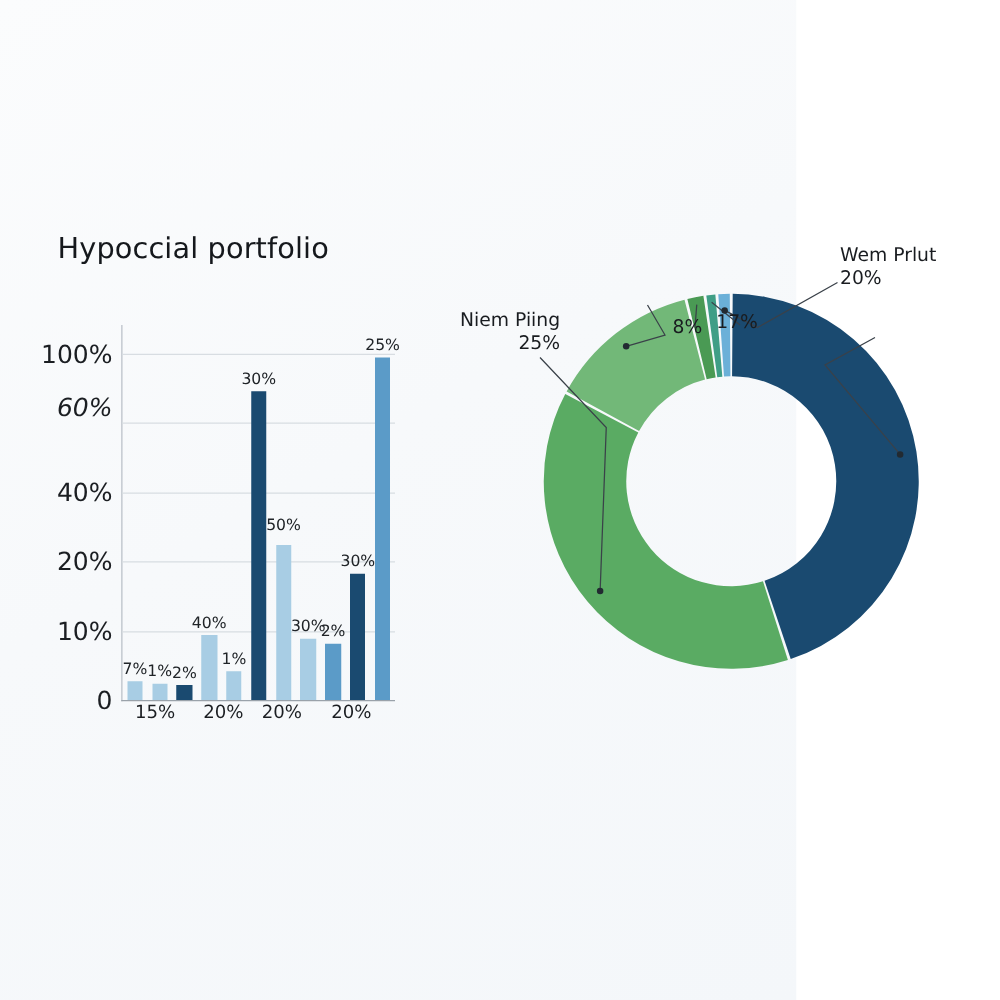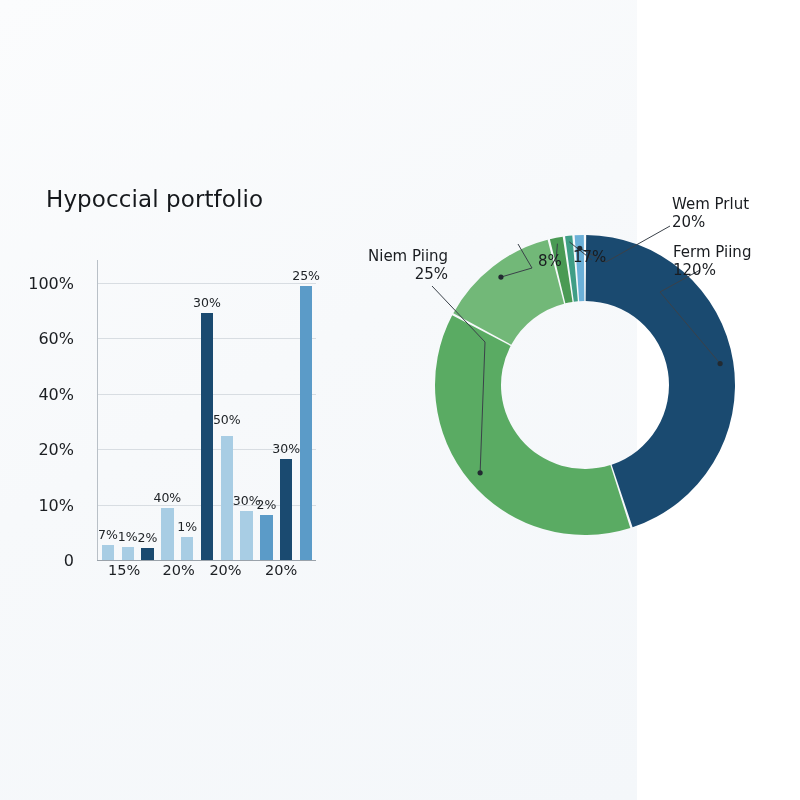--- a/index.html
+++ b/index.html
@@ -42,22 +42,22 @@
     width: 1px; height: 301px; background: #b9c0c7;
   }
   .axis-line-x {
     position: absolute; left: -1px; bottom: -1px;
     width: 219px; height: 1.5px; background: #9aa2aa;
   }
   .ytick {
     position: absolute;
     right: 100%;
     transform: translateY(-50%);
-    margin-right: 24px;
-    font-size: 16px;
+    margin-right: 8px;
+    font-size: 20px;
     color: #1b1e22;
     white-space: nowrap;
   }
   .bar {
     position: absolute;
     bottom: 0;
   }
   .bar-label {
     position: absolute;
     transform: translate(-50%, -100%);
@@ -110,21 +110,21 @@
           <div class="gridline" style="top: 189px;"></div>
           <div class="gridline" style="top: 133.5px;"></div>
           <div class="gridline" style="top: 78px;"></div>
           <div class="gridline" style="top: 22.5px;"></div>
         </div>
       <div id="yticks">
           <div class="ytick" style="top: 300px;">0</div>
           <div class="ytick" style="top: 244.5px;">10%</div>
           <div class="ytick" style="top: 189px;">20%</div>
           <div class="ytick" style="top: 133.5px;">40%</div>
-          <div class="ytick" style="top: 78px;">60%</div>
+          <div class="ytick" style="top: 66px; font-style: italic;">60%</div>
           <div class="ytick" style="top: 22.5px;">100%</div>
         </div>
       <div id="bars">
           <div class="bar" style="left: 3.76545px; width: 12.2873px; height: 14.7608px; background: rgb(168, 205, 228);"></div>
           <div class="bar" style="left: 23.5836px; width: 12.2873px; height: 12.9481px; background: rgb(168, 205, 228);"></div>
           <div class="bar" style="left: 43.4018px; width: 12.2873px; height: 11.6533px; background: rgb(26, 74, 112);"></div>
           <div class="bar" style="left: 63.22px; width: 12.2873px; height: 51.7925px; background: rgb(168, 205, 228);"></div>
           <div class="bar" style="left: 83.0382px; width: 12.2873px; height: 23.3066px; background: rgb(168, 205, 228);"></div>
           <div class="bar" style="left: 102.856px; width: 12.2873px; height: 247.309px; background: rgb(26, 74, 112);"></div>
           <div class="bar" style="left: 122.675px; width: 12.2873px; height: 124.302px; background: rgb(168, 205, 228);"></div>
@@ -186,23 +186,19 @@
       <span>Niem Piing</span>
       <span class="val">25%</span>
     </div>
 
 
     <div class="pie-label" style="left:262px; top:26px;margin-left:40px;">
       <span>Wem Prlut</span>
       <span class="val">20%</span>
     </div>
 
-    <div class="pie-label" style="left:303px; top:74px;">
-      <span>Ferm Piing</span>
-      <span class="val">120%</span>
-    </div>
 
     <div class="pie-small" style="left:168px; top:82px;">8%</div>
 
     <div class="pie-small" style="left:203px; top:78px;">17%</div>
   </div>
 
 </div>
 
 </body></html>

